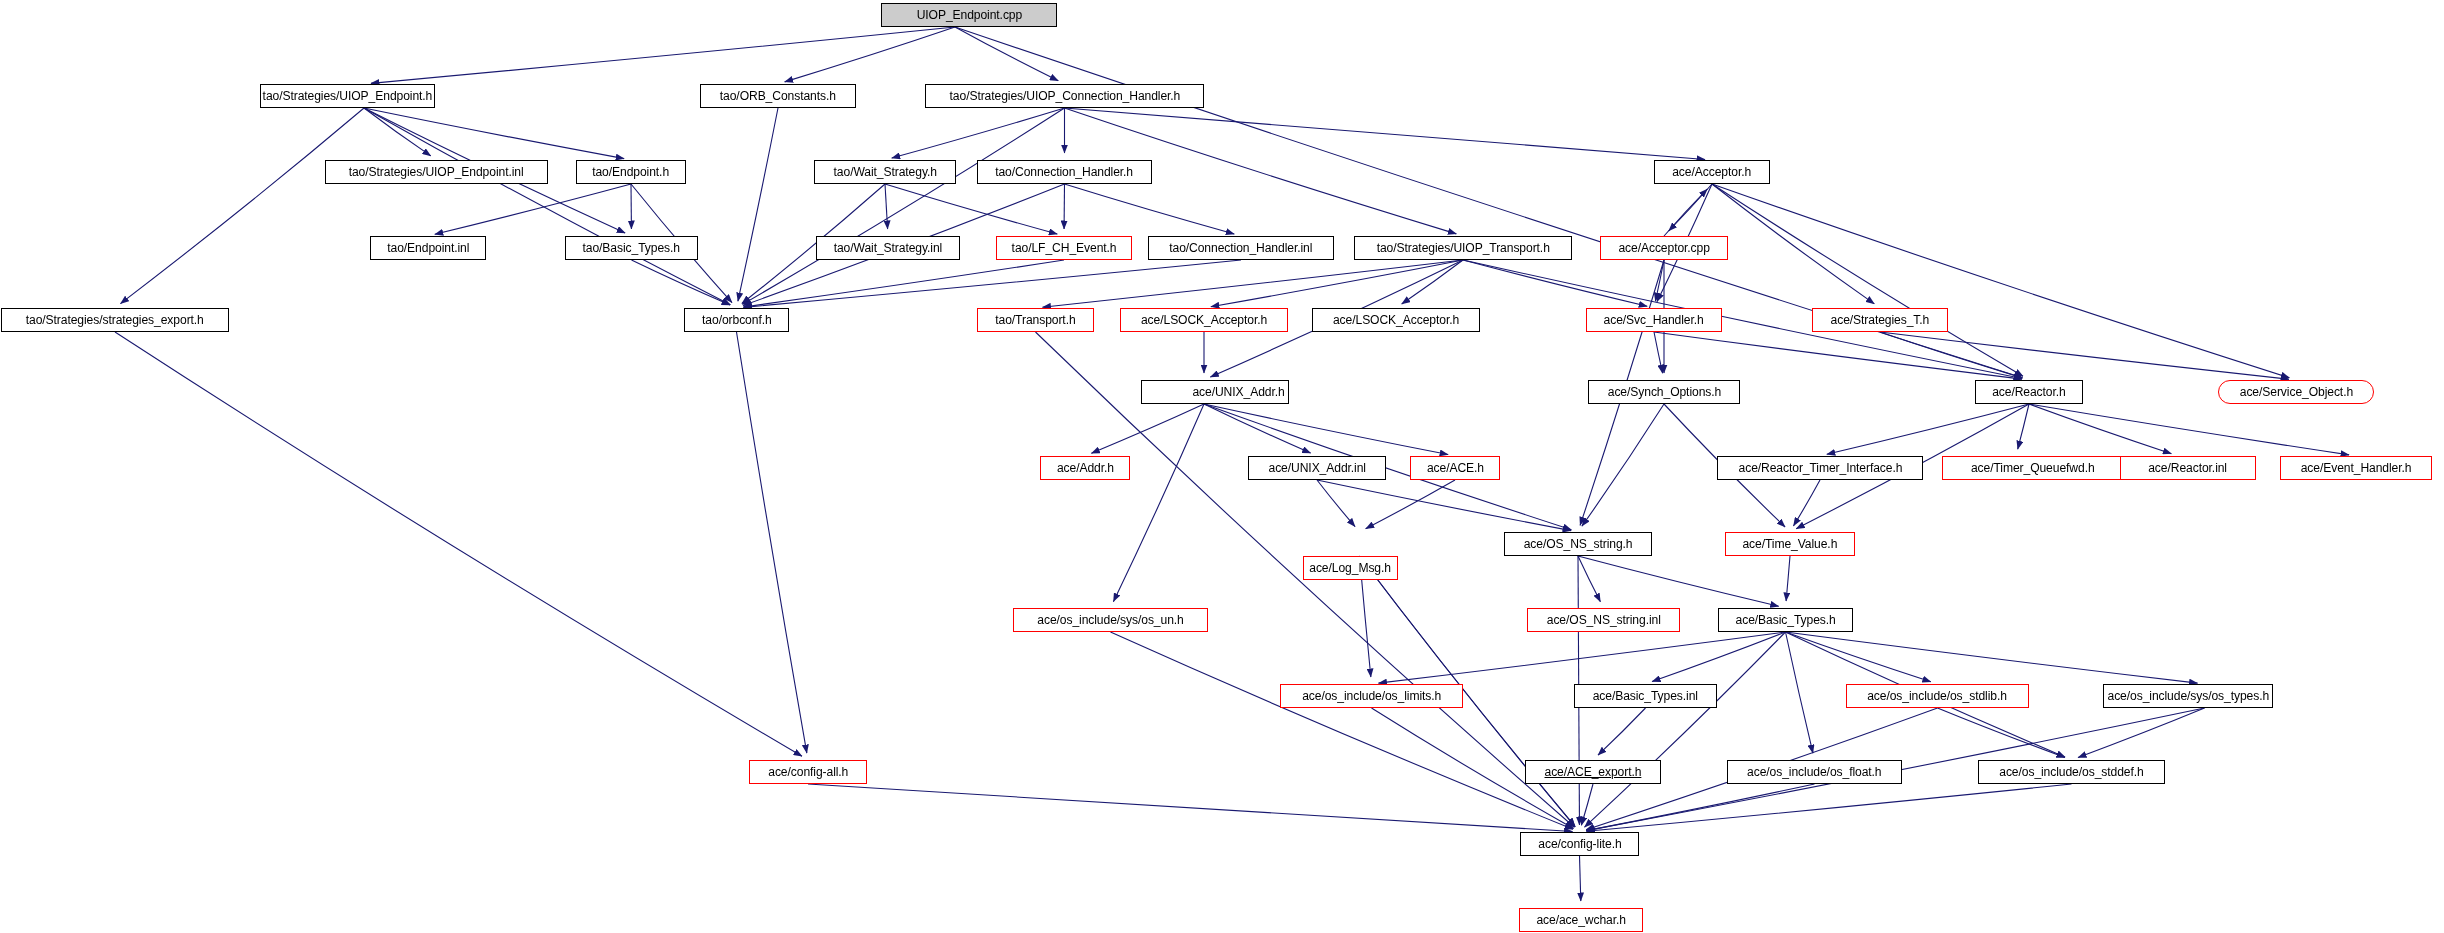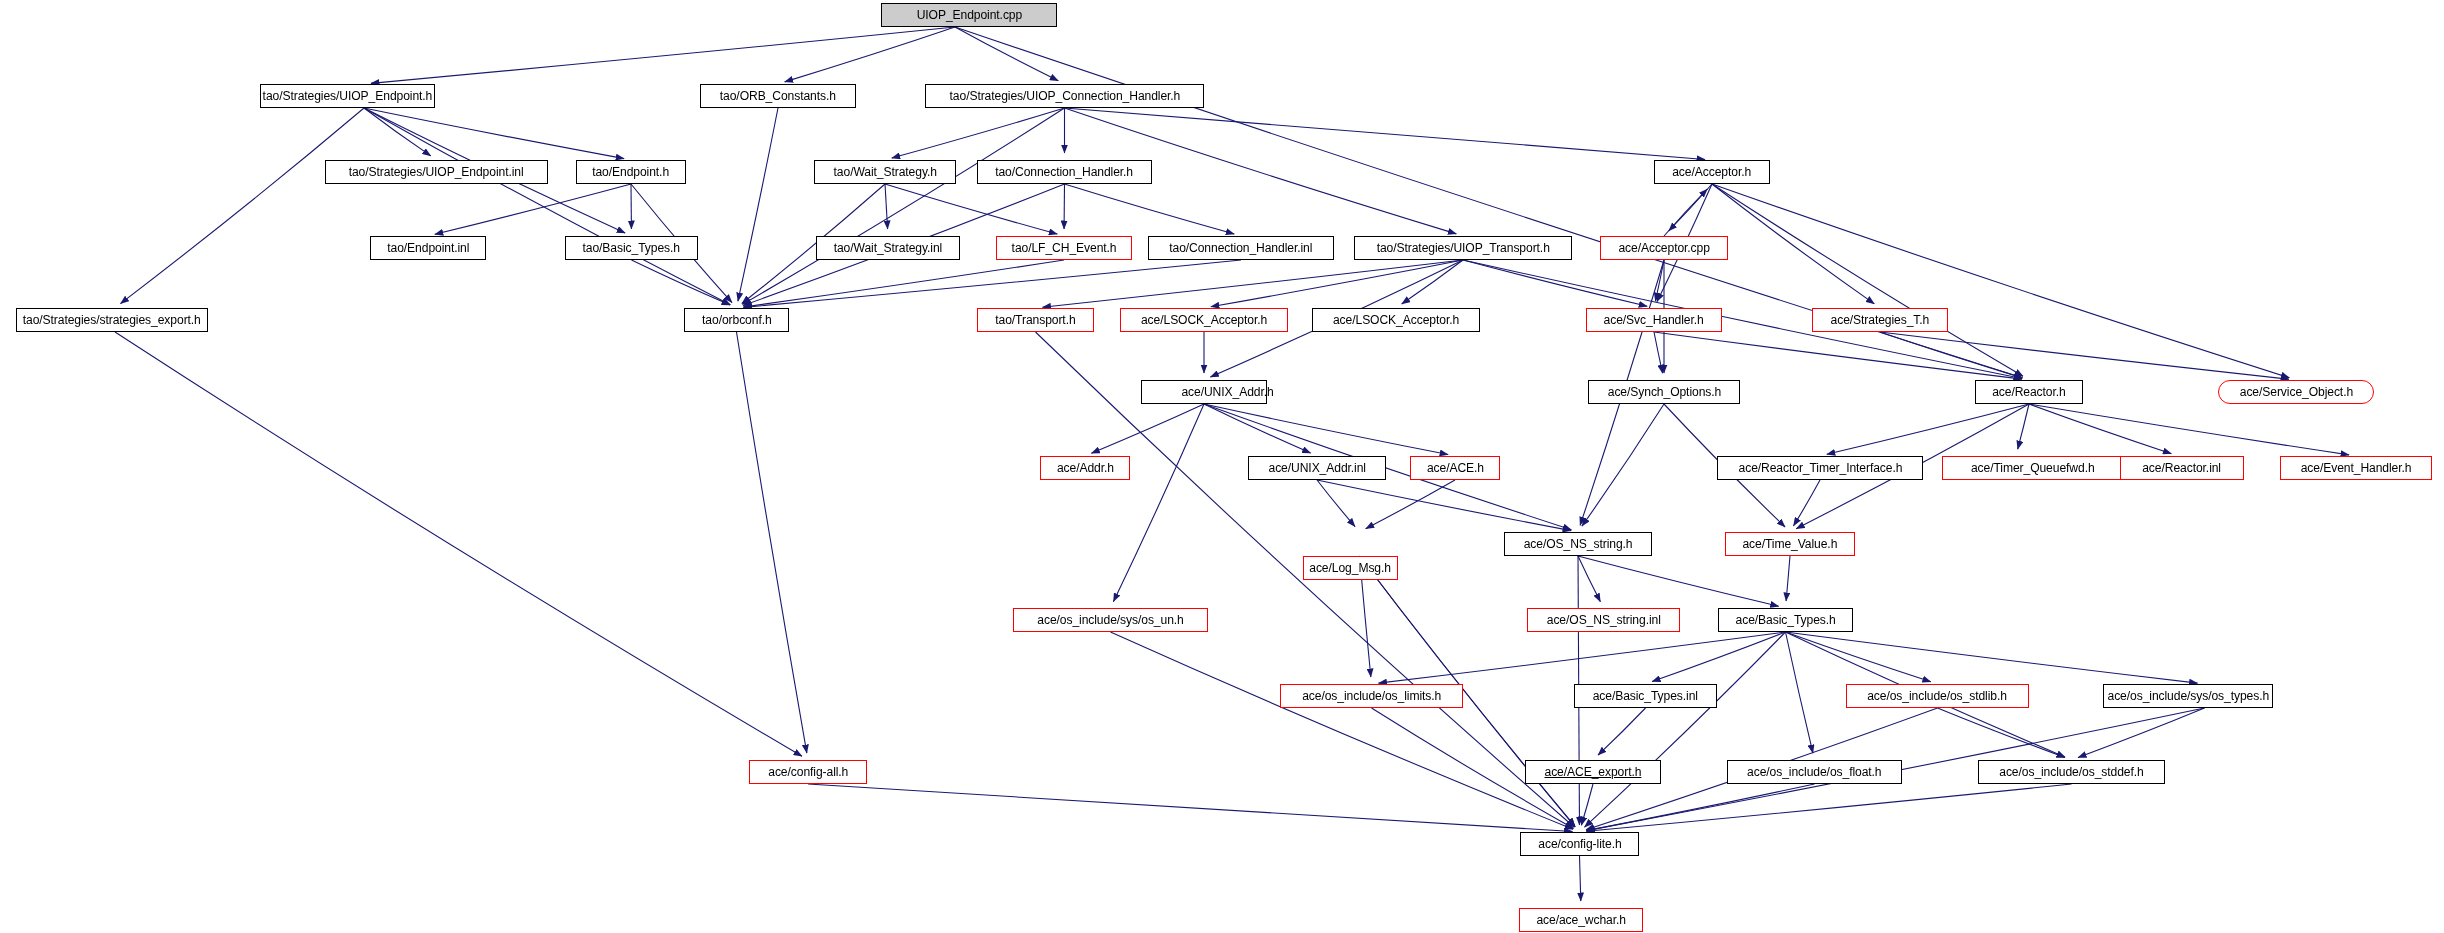--- a/index.html
+++ b/index.html
@@ -198,42 +198,42 @@
       </div>
       <div class="gnode" style="left: 1148px; top: 236px; width: 186px;">
         <span>tao/Connection_Handler.inl</span>
       </div>
       <div class="gnode" style="left: 1354px; top: 236px; width: 218px;">
         <span>tao/Strategies/UIOP_Transport.h</span>
       </div>
       <div class="gnode red" style="left: 1600px; top: 236px; width: 128px;">
         <span>ace/Acceptor.cpp</span>
       </div>
-      <div class="gnode" style="left: 16px; top: 308px; width: 192px;">
+      <div class="gnode" style="left: 1px; top: 308px; width: 228px;">
         <span>tao/Strategies/strategies_export.h</span>
       </div>
       <div class="gnode" style="left: 684px; top: 308px; width: 105px;">
         <span>tao/orbconf.h</span>
       </div>
       <div class="gnode red" style="left: 977px; top: 308px; width: 117px;">
         <span>tao/Transport.h</span>
       </div>
       <div class="gnode red" style="left: 1120px; top: 308px; width: 168px;">
         <span>ace/LSOCK_Acceptor.h</span>
       </div>
       <div class="gnode" style="left: 1312px; top: 308px; width: 168px;">
         <span>ace/LSOCK_Acceptor.h</span>
       </div>
       <div class="gnode red" style="left: 1586px; top: 308px; width: 136px;">
         <span>ace/Svc_Handler.h</span>
       </div>
       <div class="gnode red" style="left: 1812px; top: 308px; width: 136px;">
         <span>ace/Strategies_T.h</span>
       </div>
-      <div class="gnode" style="left: 1141px; top: 380px; width: 126px; padding-left: 47px;">
+      <div class="gnode" style="left: 1141px; top: 380px; width: 148px; padding-left: 47px;">
         <span>ace/UNIX_Addr.h</span>
       </div>
       <div class="gnode" style="left: 1588px; top: 380px; width: 152px;">
         <span>ace/Synch_Options.h</span>
       </div>
       <div class="gnode" style="left: 1975px; top: 380px; width: 108px;">
         <span>ace/Reactor.h</span>
       </div>
       <div class="gnode red" style="left: 2218px; top: 380px; width: 156px; border-radius: 12px;">
         <span>ace/Service_Object.h</span>
@@ -246,21 +246,21 @@
       </div>
       <div class="gnode red" style="left: 1410px; top: 456px; width: 90px;">
         <span>ace/ACE.h</span>
       </div>
       <div class="gnode" style="left: 1717px; top: 456px; width: 206px;">
         <span>ace/Reactor_Timer_Interface.h</span>
       </div>
       <div class="gnode red" style="left: 1933px; top: 456px; width: 181px; margin-left: 9px;">
         <span>ace/Timer_Queuefwd.h</span>
       </div>
-      <div class="gnode red" style="left: 2120px; top: 456px; width: 124px;">
+      <div class="gnode red" style="left: 2120px; top: 456px; width: 136px;">
         <span>ace/Reactor.inl</span>
       </div>
       <div class="gnode red" style="left: 2280px; top: 456px; width: 152px;">
         <span>ace/Event_Handler.h</span>
       </div>
       <div class="gnode red" style="left: 1303px; top: 556px; width: 95px;">
         <span>ace/Log_Msg.h</span>
       </div>
       <div class="gnode" style="left: 1504px; top: 532px; width: 148px;">
         <span>ace/OS_NS_string.h</span>

